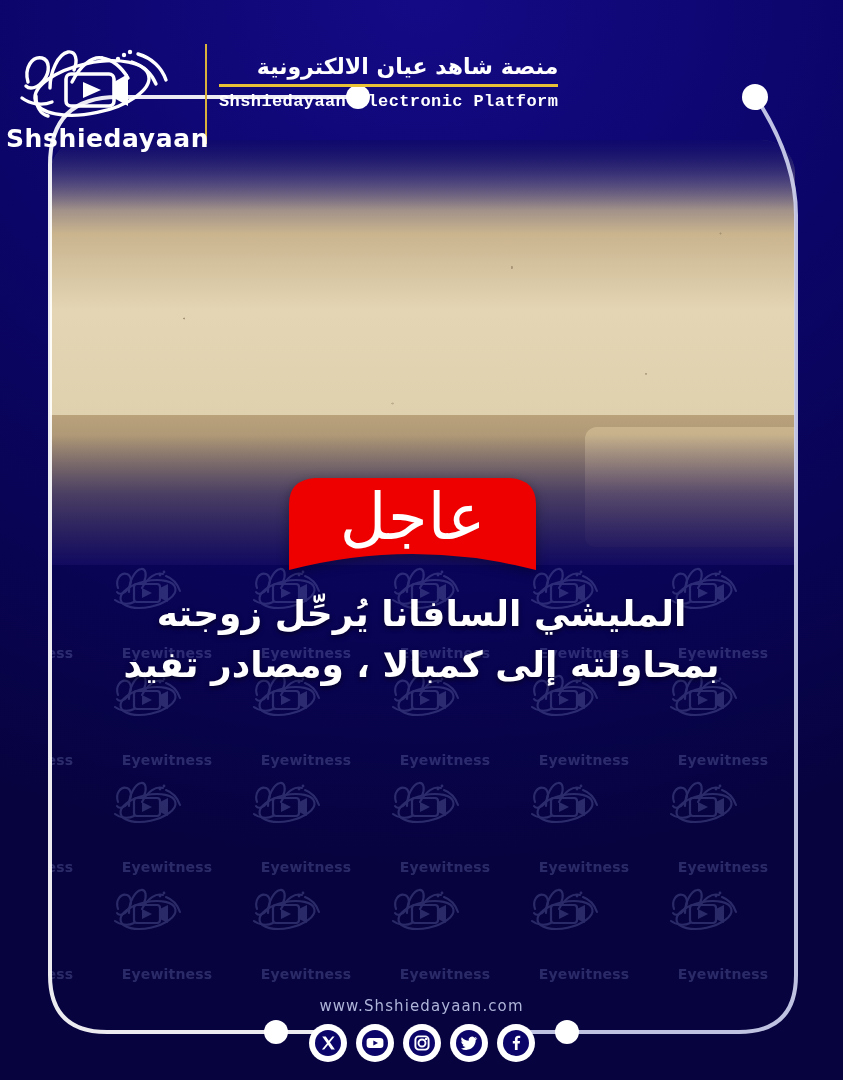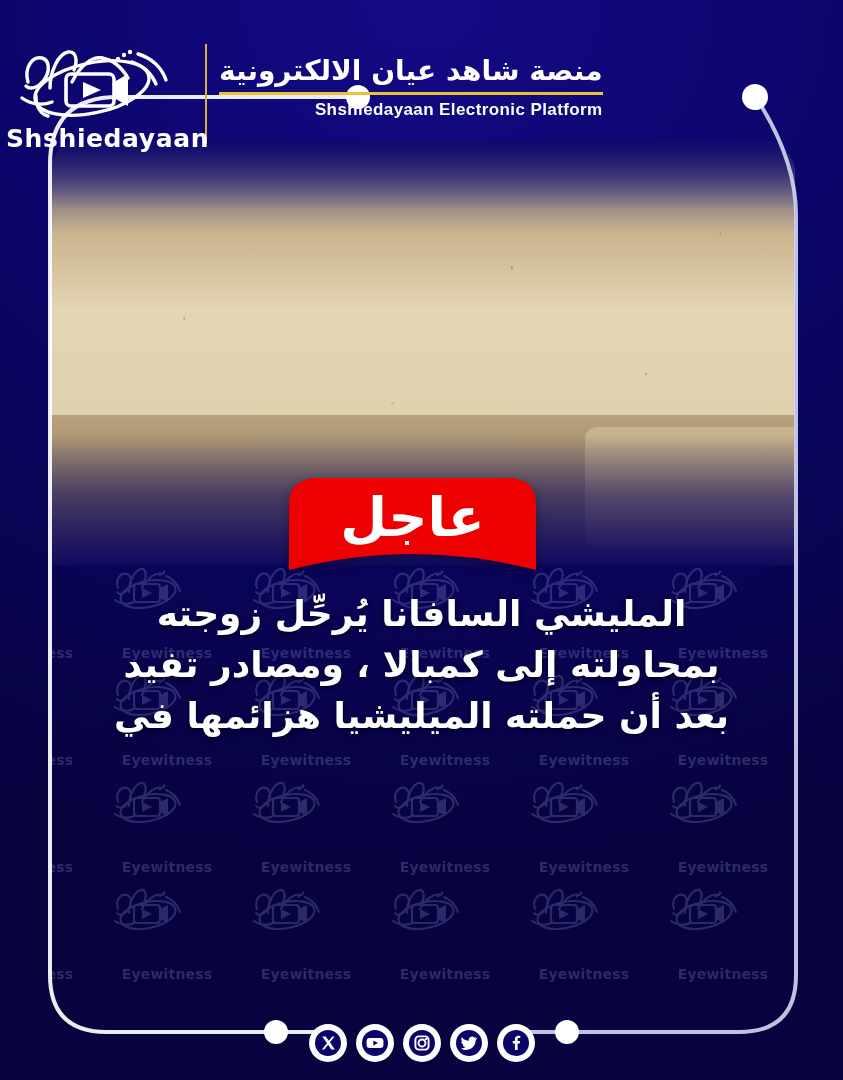--- a/index.html
+++ b/index.html
@@ -29,27 +29,27 @@
   .brand-name{
     color:#ffffff; font-size:25px; font-weight:bold; letter-spacing:.6px;
     margin-top:-6px; font-family:"DejaVu Sans", sans-serif;
   }
   .vrule{
     width:2px; height:100px; background:#d8b23a; margin:6px 12px 0 14px;
     align-self:flex-start;
   }
   .head-text{ text-align:right; padding-top:16px; }
   .head-ar{
-    color:#fff; font-size:28px; font-weight:bold; letter-spacing:.3px;
+    color:#fff; font-size:22px; font-weight:bold; letter-spacing:.3px;
     white-space:nowrap; font-family:"DejaVu Sans", sans-serif;text-align:right;
   }
   .head-rule{ height:3px; background:#e9c236; margin:5px 0 5px 0; }
   .head-en{
     color:#fff; font-size:17px; font-weight:bold; letter-spacing:.4px;
-    white-space:nowrap; font-family:Liberation Sans, sans-serif;
+    white-space:nowrap; font-family:Liberation Mono, monospace;
   }
 
   
   .frame{ position:absolute; inset:0; z-index:35; pointer-events:none; }
 
   
   .photo-wrap{
     position:absolute; left:50px; top:140px; width:745px; height:425px;
     border-radius:34px 34px 0 0; overflow:hidden; z-index:10;
   }
@@ -89,21 +89,21 @@
     background:linear-gradient(180deg, rgba(13,6,110,.92) 0%, rgba(13,6,110,0) 100%);
   }
 
   
   .badge{
     position:absolute; left:289px; top:476px; width:247px; height:94px; z-index:30;
   }
   .badge-svg{ width:100%; height:100%; display:block; filter:drop-shadow(0 3px 6px rgba(0,0,0,.35)); }
   .badge-label{
     position:absolute; inset:0; display:flex; align-items:center; justify-content:center;
-    color:#fff; font-size:54px; font-weight:bold; letter-spacing:1px;
+    color:#fff; font-size:64px; font-weight:normal; letter-spacing:1px;
     font-family:"DejaVu Sans", sans-serif; padding-bottom:12px;
   }
 
   
   .wm-layer{
     position:absolute; left:50px; right:50px; top:560px; height:430px;
     z-index:12; overflow:hidden; opacity:.30;
   }
   .wm-row{ display:flex; gap:0; }
   .wm-cell{ width:139px; height:107px; position:relative; flex:0 0 139px; }
@@ -643,21 +643,20 @@
   <div class="badge">
     <svg class="badge-svg" viewBox="0 0 247 94" preserveAspectRatio="none">
       <path d="M0,28 Q0,4 26,2 L221,2 Q247,4 247,28 L247,94 Q123.5,62 0,94 Z" fill="#ee0000"></path>
     </svg>
     <div class="badge-label">عاجل</div>
   </div>
 
   <div class="headline">
     <p>المليشي السافانا يُرحِّل زوجته</p>
     <p>بمحاولته إلى كمبالا ، ومصادر تفيد</p>
-    <p>بعد أن حملته الميليشيا هزائمها في</p>
   </div>
 
   <svg class="frame" viewBox="0 0 843 1080">
 
     <path d="M356,97 L118,97 Q50,97 50,165 L50,975 Q50,1032 107,1032 L330,1032" fill="none" stroke="#ffffff" stroke-width="4" stroke-linecap="round" opacity="0.92"></path>
 
     <path d="M757,99 Q796,160 796,215 L796,975 Q796,1032 739,1032 L512,1032" fill="none" stroke="#cfd3ee" stroke-width="4" stroke-linecap="round" opacity="0.92"></path>
     <circle cx="358" cy="97" r="12" fill="#ffffff"></circle>
     <circle cx="755" cy="97" r="13" fill="#ffffff"></circle>
     <circle cx="276" cy="1032" r="12" fill="#ffffff"></circle>
@@ -698,20 +697,21 @@
 
     <div class="vrule"></div>
 
     <div class="head-text">
       <div class="head-ar">منصة شاهد عيان الالكترونية</div>
       <div class="head-rule"></div>
       <div class="head-en">Shshiedayaan Electronic Platform</div>
     </div>
   </div>
 
+  <div class="site">www.Shshiedayaan.com</div>
 
   <div class="social">
     <a class="sbtn">
       <svg width="26" height="26" viewBox="0 0 26 26">
           <circle cx="13" cy="13" r="13" fill="#0b0569"></circle>
           <path d="M14.6 13.6h2.1l.33-2.6h-2.43V9.35c0-.75.21-1.26 1.29-1.26h1.38V5.77c-.24-.03-1.06-.1-2.01-.1-1.99 0-3.35 1.21-3.35 3.44V11H9.8v2.6h2.11V20h2.69z" fill="#fff"></path>
         </svg>
     </a>
     <a class="sbtn">
       <svg width="26" height="26" viewBox="0 0 26 26">

